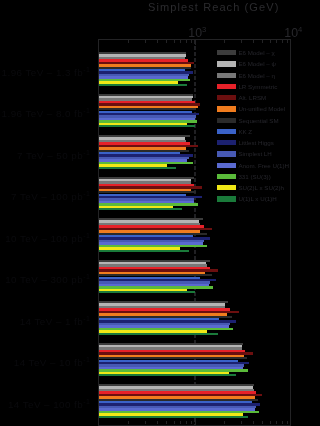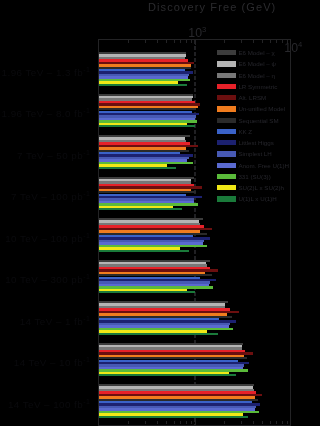--- a/index.html
+++ b/index.html
@@ -25,35 +25,35 @@
   #legend{position:absolute;left:216.8px;top:48.3px;}
   .lgrow{position:relative;height:11.26px;}
   .lgbox{position:absolute;left:0;top:1.9px;width:19px;height:5.1px;}
   .lgtxt{position:absolute;left:21.6px;top:0.9px;color:#26262c;font-size:6.2px;
          white-space:nowrap;}
 </style>
 </head>
 <body>
 
 <div id="root">
-  <div id="title">Discovery Free (GeV)</div>
+  <div id="title">Simplest Reach (GeV)</div>
   <div id="ylabels">
       <div class="ylabel" style="top: 63.8px;">1.96 TeV – 1.3 fb<sup>-1</sup></div>
       <div class="ylabel" style="top: 105.3px;">1.96 TeV – 8.0 fb<sup>-1</sup></div>
       <div class="ylabel" style="top: 146.8px;">7 TeV – 50 pb<sup>-1</sup></div>
       <div class="ylabel" style="top: 188.3px;">7 TeV – 100 pb<sup>-1</sup></div>
       <div class="ylabel" style="top: 229.8px;">10 TeV – 100 pb<sup>-1</sup></div>
       <div class="ylabel" style="top: 271.3px;">10 TeV – 300 pb<sup>-1</sup></div>
       <div class="ylabel" style="top: 312.8px;">14 TeV – 1 fb<sup>-1</sup></div>
       <div class="ylabel" style="top: 354.3px;">14 TeV – 10 fb<sup>-1</sup></div>
       <div class="ylabel" style="top: 395.8px;">14 TeV – 100 fb<sup>-1</sup></div>
     </div>
   <div id="xticklabels">
       <div class="xtl" style="left: 188.3px; top: 27px;">10<sup>3</sup></div>
-      <div class="xtl" style="left: 284.3px; top: 27px; margin-top: 15px;">10<sup>4</sup></div>
+      <div class="xtl" style="left: 284.3px; top: 27px;">10<sup>4</sup></div>
     </div>
   <div id="plot">
     <div class="refline" style="left: 95px;"></div>
       <div id="bars">
         <div class="bar" style="background: rgb(60, 60, 60); top: 12px; height: 2.42857px; width: 86.6966px;"></div>
         <div class="bar" style="background: rgb(180, 180, 180); top: 14.4286px; height: 2.42857px; width: 87.1115px;"></div>
         <div class="bar" style="background: rgb(120, 120, 120); top: 16.8571px; height: 2.42857px; width: 86.2249px;"></div>
         <div class="bar" style="background: rgb(230, 33, 41); top: 19.2857px; height: 2.42857px; width: 88.5816px;"></div>
         <div class="bar" style="background: rgb(107, 15, 15); top: 21.7143px; height: 2.42857px; width: 94.6871px;"></div>
         <div class="bar" style="background: rgb(240, 124, 30); top: 24.1429px; height: 2.42857px; width: 92.0221px;"></div>

